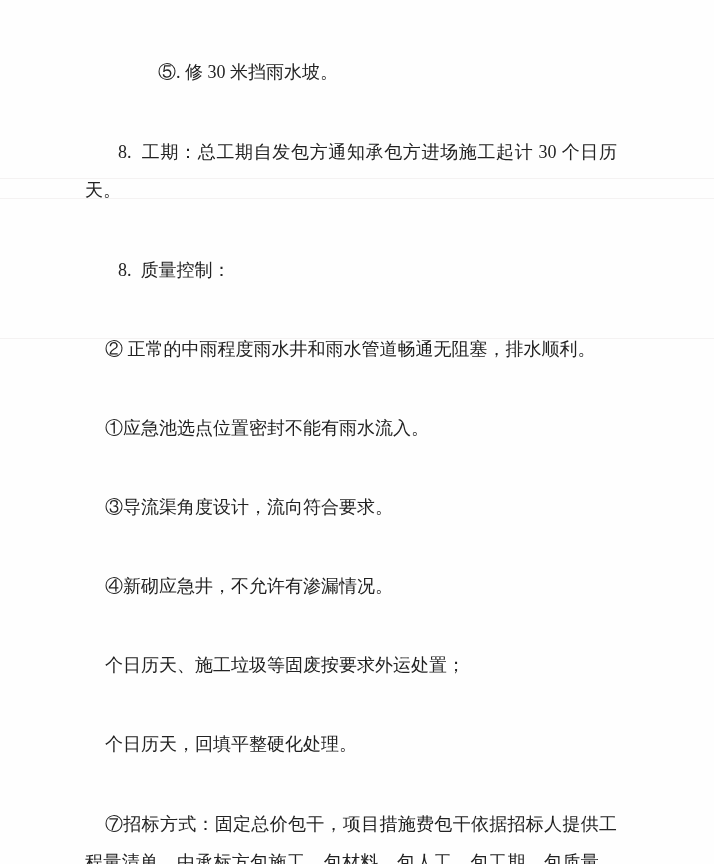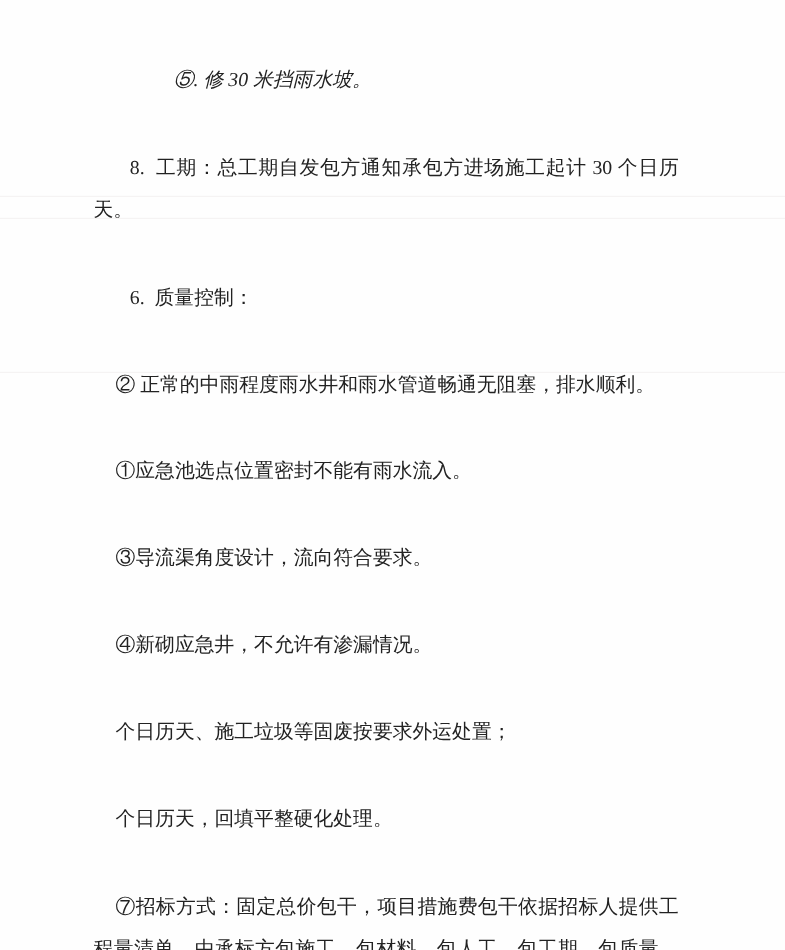--- a/index.html
+++ b/index.html
@@ -23,21 +23,21 @@
     width: 532px;
     font-size: 18px;
     text-align: justify;
     word-break: break-all;
     white-space: pre-wrap;
   }
   .content p {
     margin: 0;
     line-height: 38px;
   }
-  .p-item5 { text-indent: 73px; font-style: italic; }
+  .p-item5 { text-indent: 73px; }
   .p-num-heading { text-indent: 33px; font-family: Liberation Serif, serif; }
   .p-clause8 { margin-top: 10px; }
   .p-clause9 { margin-top: 6px; }
   .p-circled { text-indent: 20px; line-height: 37px !important; }
   .p-c7 { text-indent: 20px; margin-top: 2px; }
   
   .scan-band {
     position: absolute;
     left: 0;
     width: 714px;
@@ -53,21 +53,21 @@
 
 <div class="page">
 
   <div class="scan-band band-1"></div>
   <div class="scan-band band-2"></div>
   <div class="scan-band band-3"></div>
 
   <div class="content">
     <p class="p-item5">⑤. 修 30 米挡雨水坡。</p>
     <p class="p-num-heading p-clause8">8.  工期：总工期自发包方通知承包方进场施工起计 30 个日历天。</p>
-    <p class="p-num-heading p-clause9">6.  质量控制：</p>
+    <p class="p-num-heading p-clause9">8.  质量控制：</p>
     <p class="p-circled">② 正常的中雨程度雨水井和雨水管道畅通无阻塞，排水顺利。</p>
     <p class="p-circled">①应急池选点位置密封不能有雨水流入。</p>
     <p class="p-circled">③导流渠角度设计，流向符合要求。</p>
     <p class="p-circled">④新砌应急井，不允许有渗漏情况。</p>
     <p class="p-circled">个日历天、施工垃圾等固废按要求外运处置；</p>
     <p class="p-circled">个日历天，回填平整硬化处理。</p>
     <p class="p-c7">⑦招标方式：固定总价包干，项目措施费包干依据招标人提供工程量清单，由承标方包施工、包材料、包人工、包工期、包质量、包安全、包文明施工、包验收合格，达到环评标准。</p>
     
     
     

